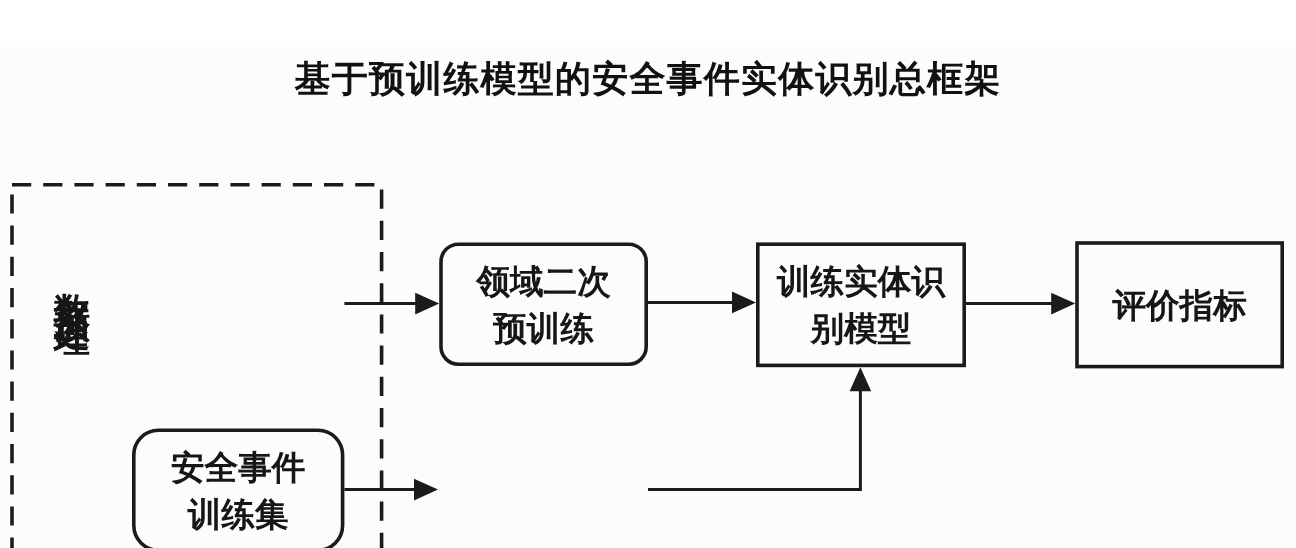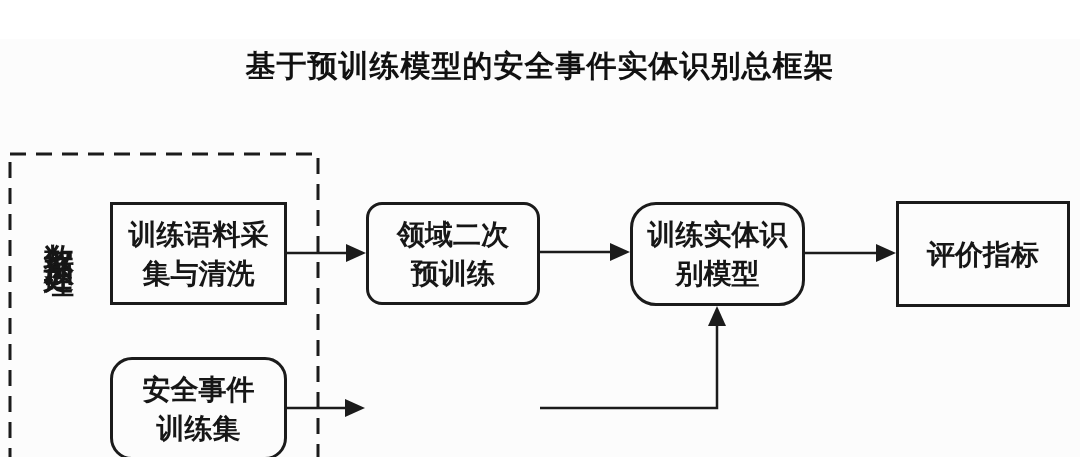--- a/index.html
+++ b/index.html
@@ -58,21 +58,21 @@
     font-size: 28px;
     font-weight: bold;
     color: #161616;
     line-height: 39px;
     white-space: pre-line;
   }
   .node-corpus      { left: 110px; top: 163px; width: 177px; height: 103px; }
   .node-trainset    { left: 110px; top: 318px; width: 177px; height: 103px; border-radius: 22px; }
   .node-pretrain    { left: 366px; top: 163px; width: 174px; height: 103px; border-radius: 16px; }
   .node-bio         { left: 365px; top: 319px; width: 175px; height: 104px; }
-  .node-train-model { left: 630px; top: 163px; width: 175px; height: 104px; border-radius: 26px; }
+  .node-train-model { left: 630px; top: 163px; width: 175px; height: 104px; }
   .node-metrics     { left: 896px; top: 162px; width: 174px; height: 106px; }
 
   .edge-line {
     stroke: #1b1b1b;
     stroke-width: 2.5;
     fill: none;
   }
   .edge-head {
     fill: #1b1b1b;
     stroke: none;
@@ -116,24 +116,20 @@
     </g>
 
     <g>
       <polyline class="edge-line" points="540,369 717,369 717,286"></polyline>
       <polygon class="edge-head" points="708,287 717,267 726,287"></polygon>
     </g>
   </svg>
 
   <div class="vlabel">数据预处理</div>
 
-  <div class="node node-corpus">
-    <span>训练语料采
-集与清洗</span>
-  </div>
 
   <div class="node node-trainset">
     <span>安全事件
 训练集</span>
   </div>
 
   <div class="node node-pretrain">
     <span>领域二次
 预训练</span>
   </div>

